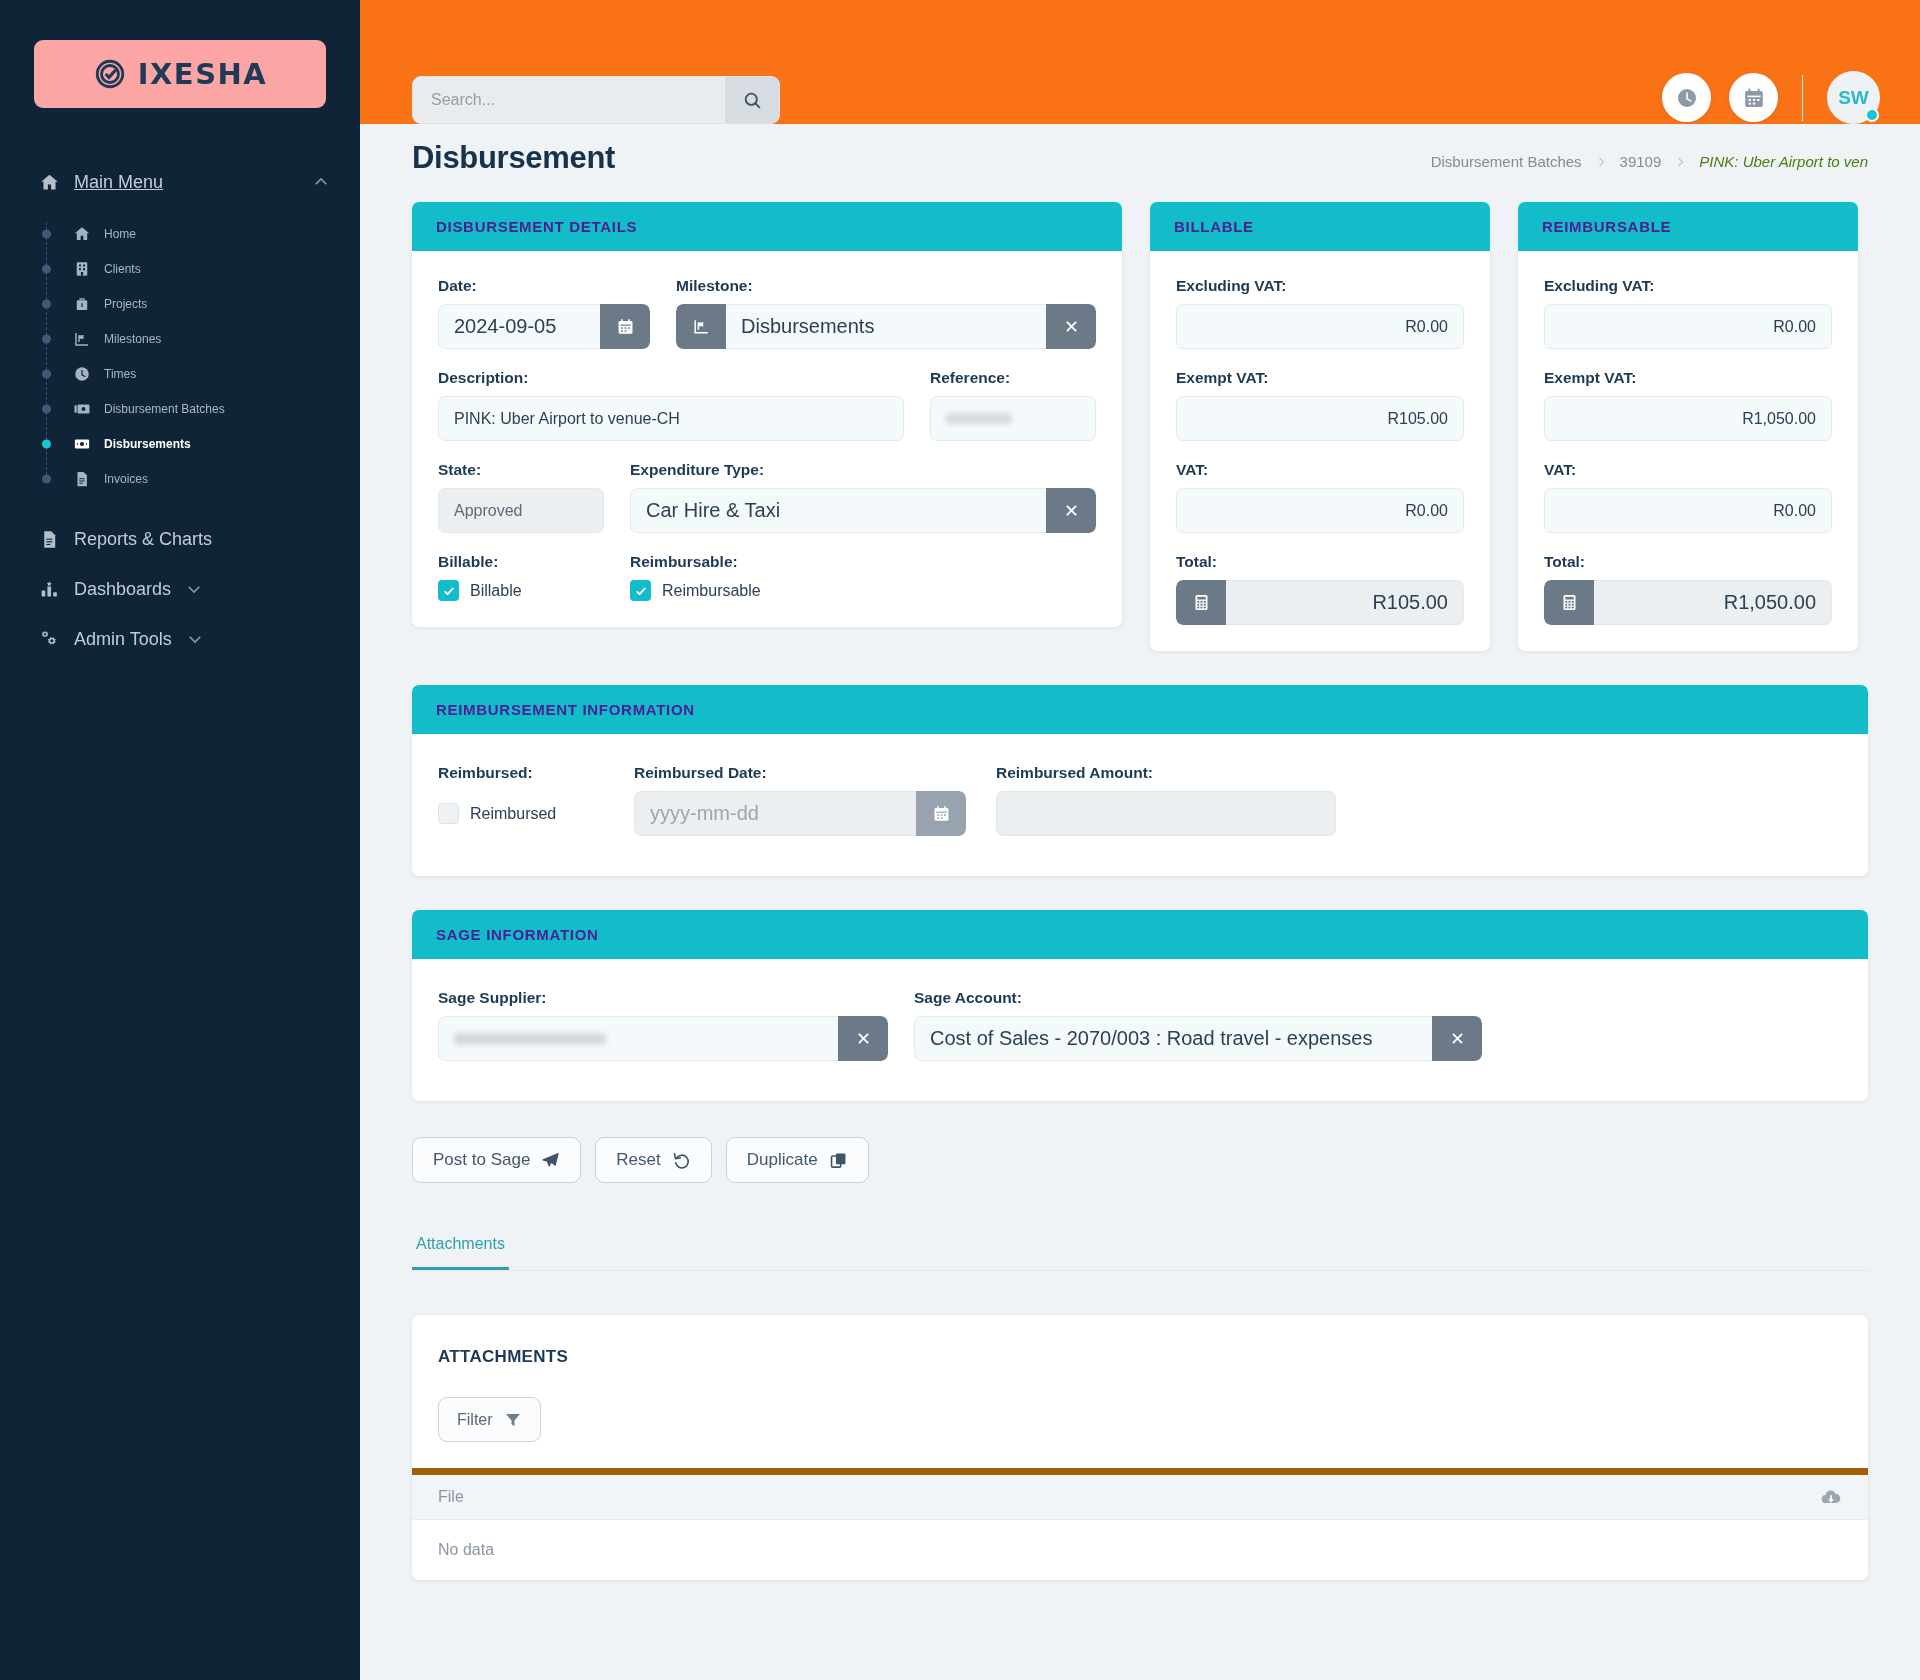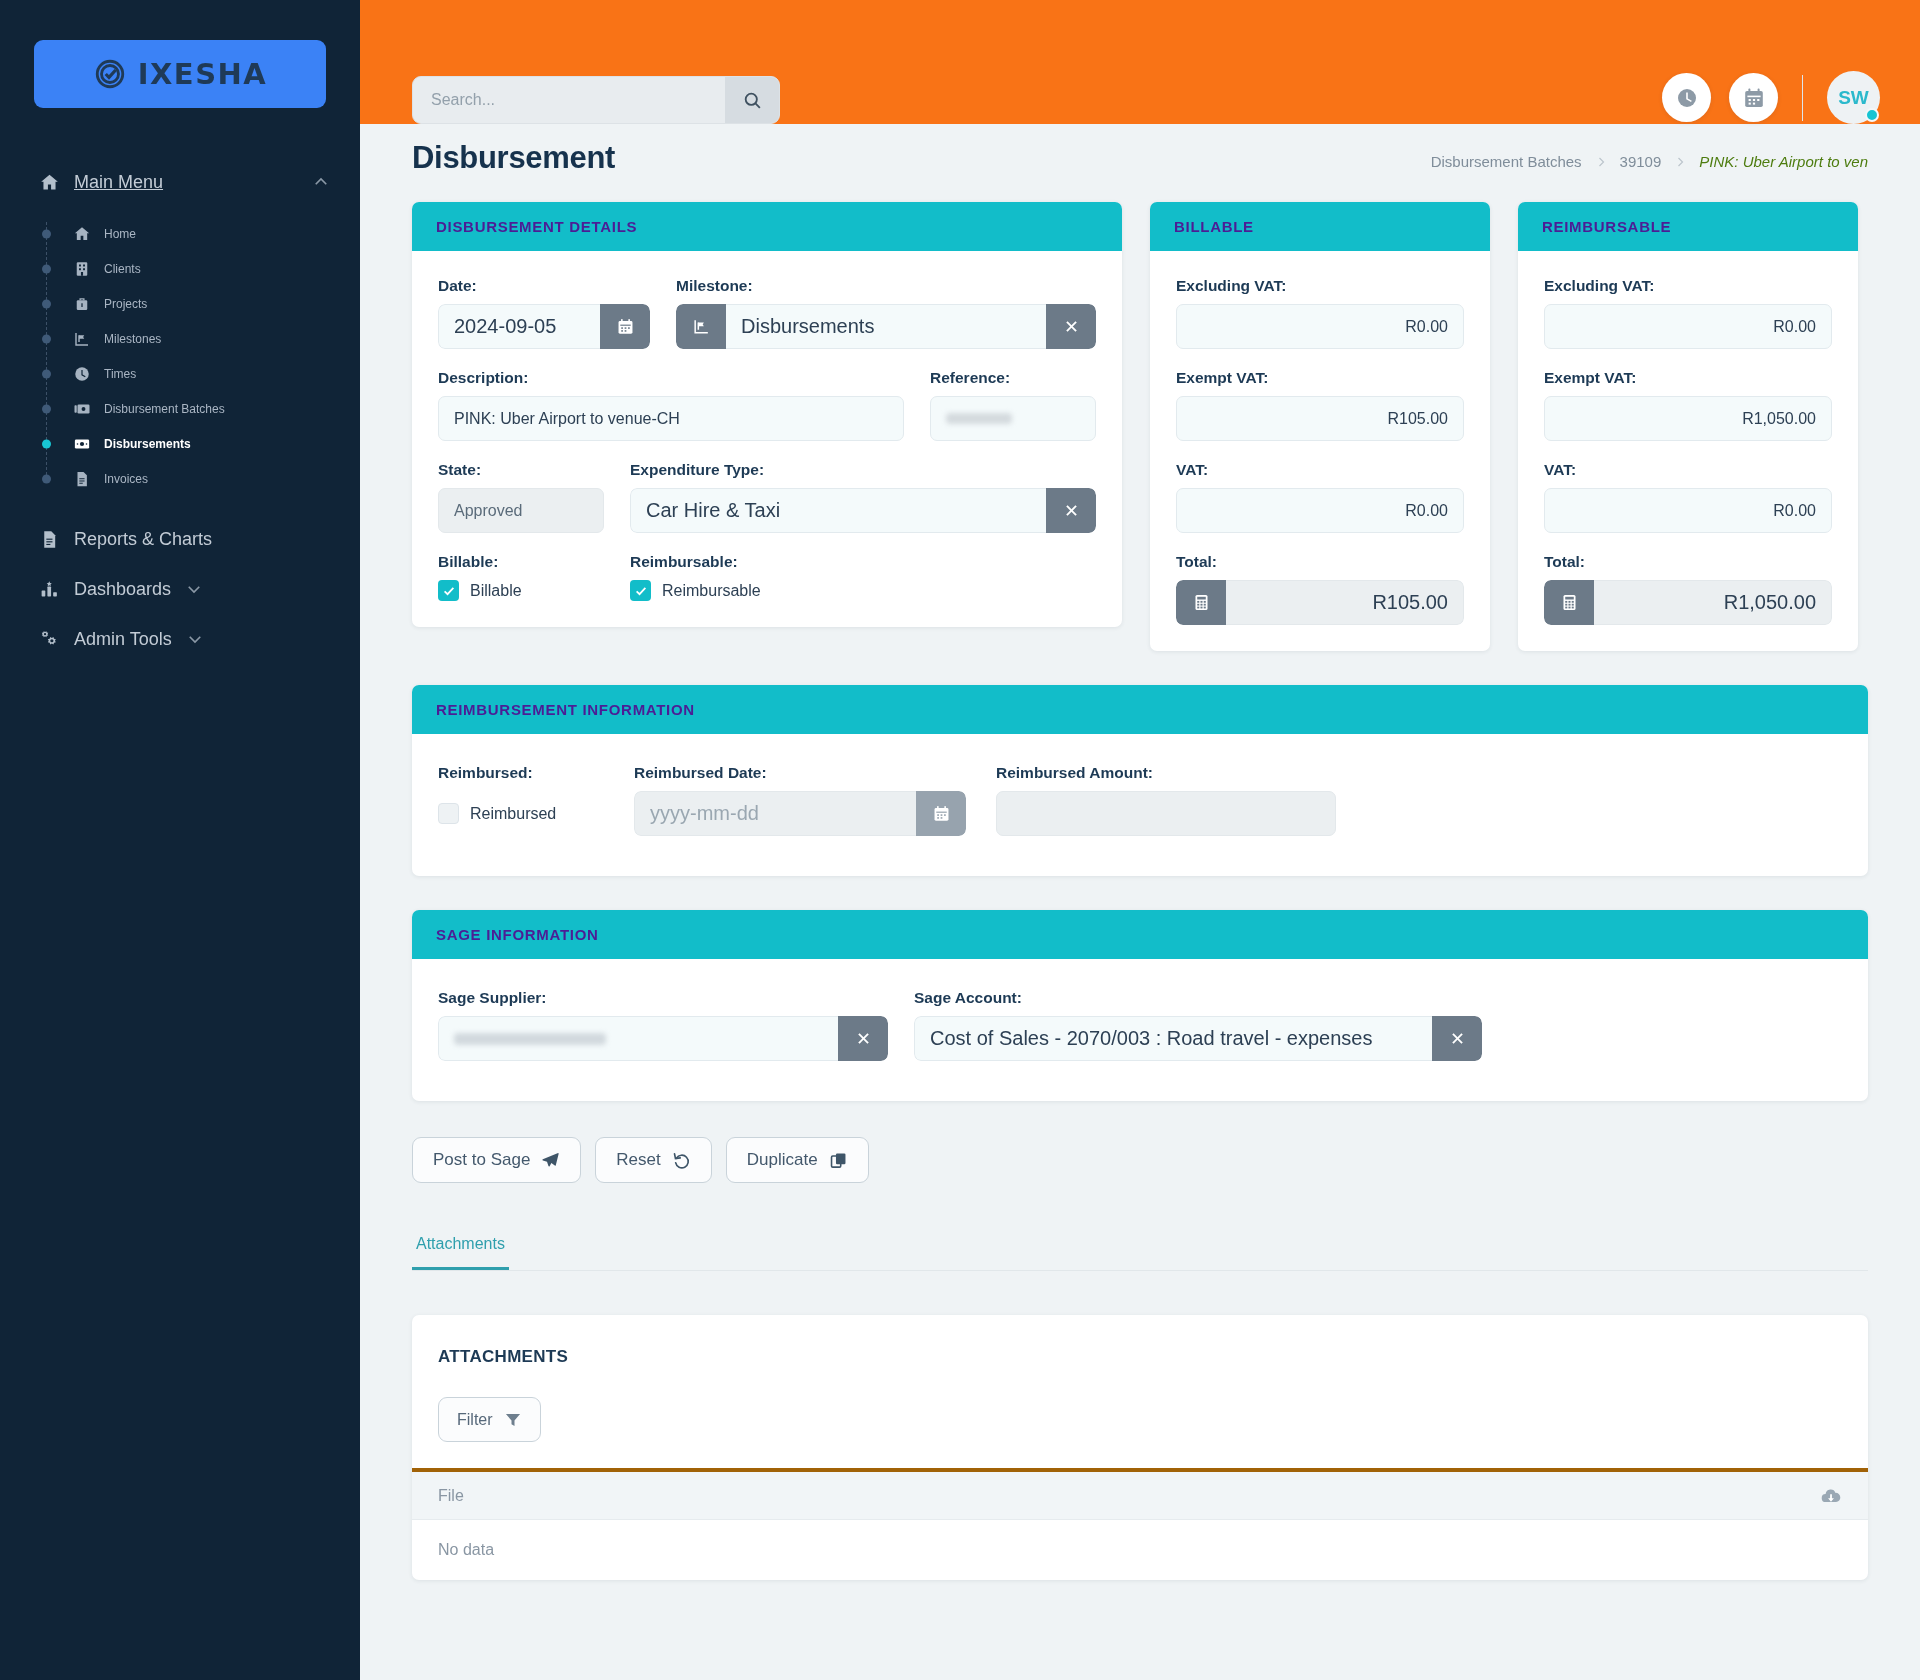--- a/index.html
+++ b/index.html
@@ -11,21 +11,21 @@
     overflow:hidden;
   }
   .app{position:relative;width:1920px;height:1680px;display:flex;}
 
   
   .sidebar{
     width:360px;flex:0 0 360px;background:#102437;height:1680px;
     padding-top:30px;position:relative;z-index:5;
   }
   .logo-box{
-    margin:10px 34px 0 34px;background:#3b82f6;border-radius:9px;
+    margin:10px 34px 0 34px;background:#fca5a5;border-radius:9px;
     height:68px;display:flex;align-items:center;justify-content:center;gap:11px;
   }
   .logo-mark{width:34px;height:34px;flex:0 0 34px;}
   .logo-text{
     font-size:29px;font-weight:bold;letter-spacing:1.5px;color:#1f3a57;
     font-family:"DejaVu Sans", sans-serif;
   }
   .nav{margin-top:52px;}
   .nav-group-head{
     display:flex;align-items:center;gap:14px;padding:11px 30px 11px 38px;
@@ -174,21 +174,21 @@
     background:#fff;border-radius:7px;box-shadow:0 1px 4px rgba(30,50,70,.09);
     margin-top:44px;overflow:hidden;
   }
   .attach-title{font-size:17px;font-weight:bold;color:#1d3a55;padding:32px 26px 0 26px;letter-spacing:.3px;}
   .filter-btn{
     margin:30px 0 0 26px;display:inline-flex;align-items:center;gap:11px;height:45px;
     padding:0 18px;border-radius:9px;border:1px solid #c9d3da;background:#fbfcfd;
     font-size:16px;color:#56687a;cursor:pointer;
   }
   .tbl-head{
-    margin-top:26px;background:#f1f5f7;border-top:4px solid #a16207;border-bottom:1px solid #e6ebee;
+    margin-top:26px;background:#f1f5f7;border-top:7px solid #a16207;border-bottom:1px solid #e6ebee;
     height:52px;display:flex;align-items:center;padding:0 26px;
   }
   .tbl-head .th{font-size:16px;color:#8996a3;}
   .tbl-head .dl{margin-left:auto;cursor:pointer;}
   .tbl-row{height:60px;display:flex;align-items:center;padding:0 26px;font-size:16px;color:#8996a3;}
 </style>
 </head>
 <body>
 
 <div class="app">

